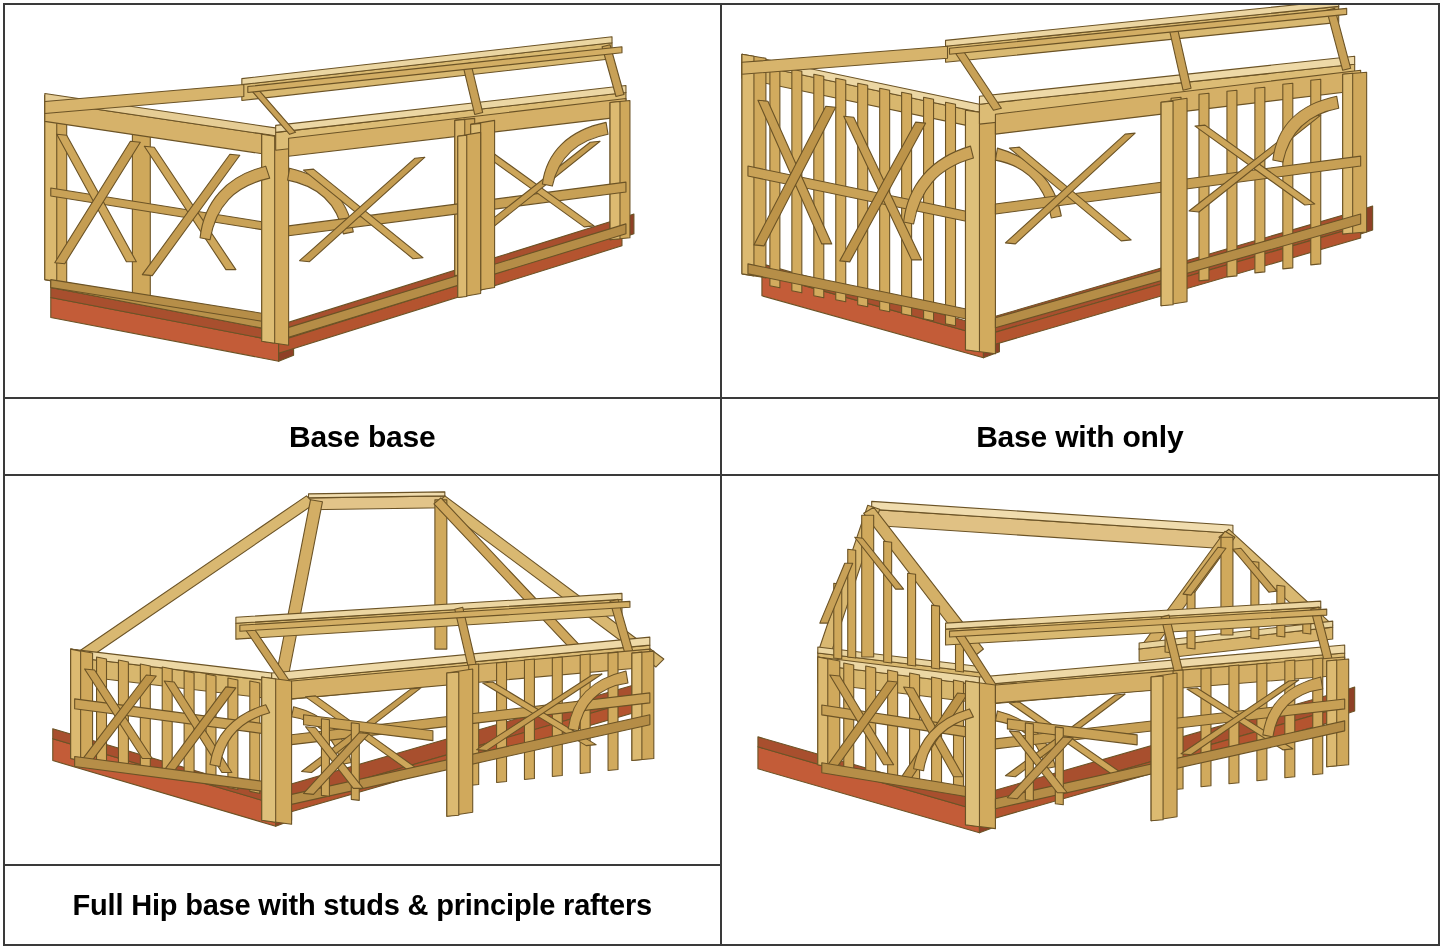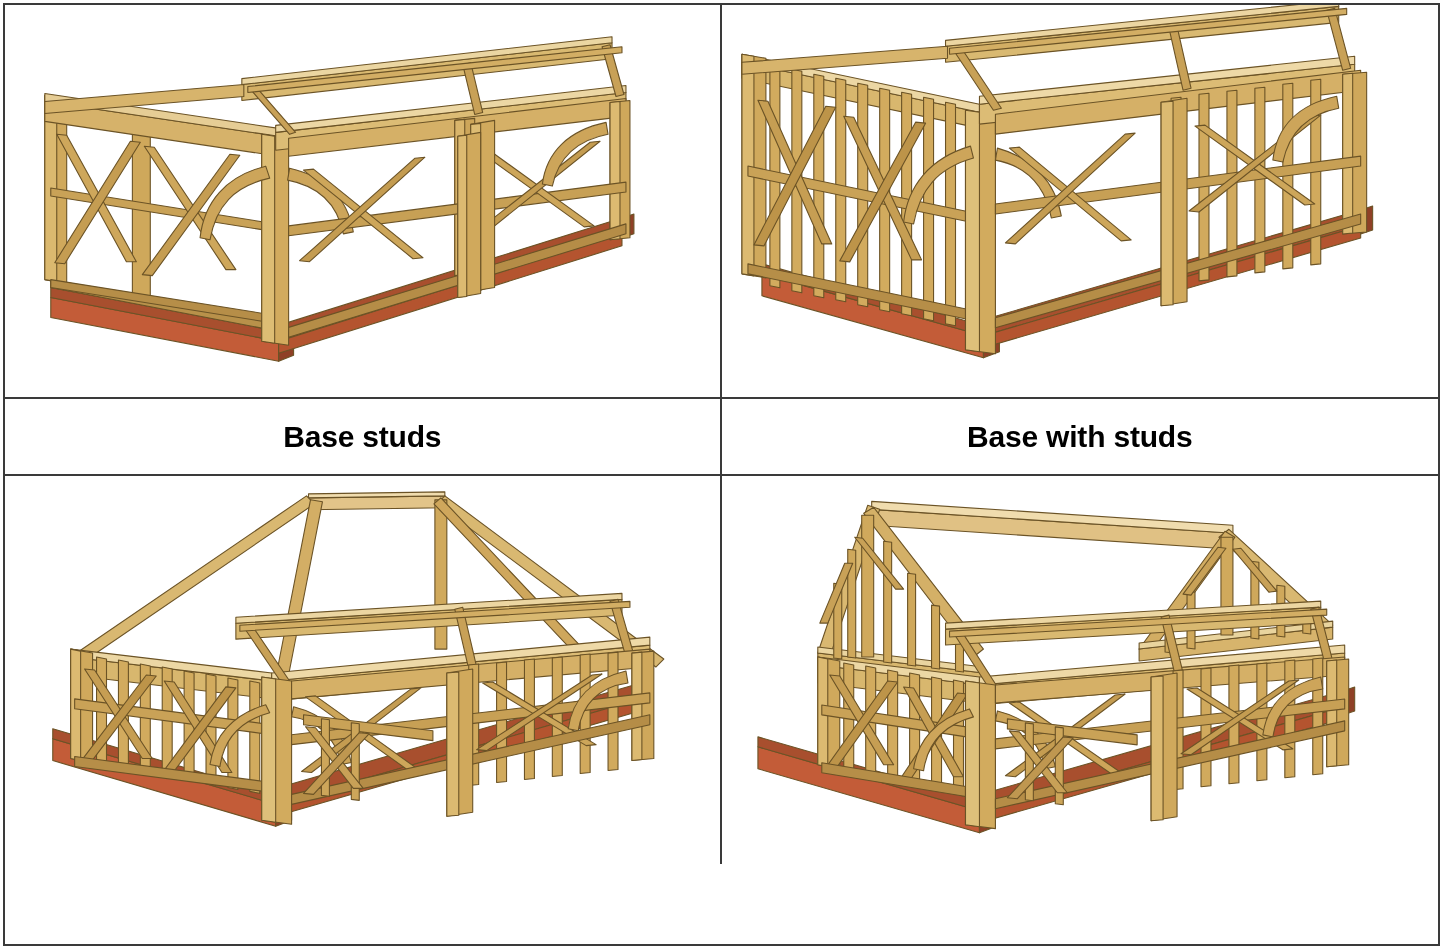--- a/index.html
+++ b/index.html
@@ -231,24 +231,24 @@
 
           <polygon points="274,312 640,208 640,218 274,322" fill="#b58d47"></polygon>
 
           <polygon points="440,96 466,92 466,296 440,300" fill="#d0a95c"></polygon>
           <polygon points="440,96 452,95 452,299 440,300" fill="#dcba71"></polygon>
         </g>
       </svg>
     </div>
 
     <div class="cell lbl-cell left row-div-top row-div-bot">
-      <div class="caption big">Base studs</div>
+      <div class="caption big">Base base</div>
     </div>
     <div class="cell lbl-cell row-div-top row-div-bot">
-      <div class="caption big">Base with studs</div>
+      <div class="caption big">Base with only</div>
     </div>
 
     <div class="cell img-cell left">
       <svg class="frame" viewBox="0 0 718 386" preserveAspectRatio="xMidYMid meet">
         <g stroke="#6b5326" stroke-width="1.1" stroke-linejoin="round">
 
           <polygon points="48,262 272,328 272,350 48,284" fill="#c35c38"></polygon>
           <polygon points="48,262 272,328 272,318 48,252" fill="#a84f2e"></polygon>
           <polygon points="272,328 272,350 288,344 288,322" fill="#8f4026"></polygon>
           <polygon points="272,328 632,224 632,208 272,312" fill="#a84f2e"></polygon>
@@ -454,15 +454,18 @@
           </g>
           <polygon points="288,254 298,255 346,316 336,316" fill="#c8a157"></polygon>
           <polygon points="342,260 352,261 296,322 286,321" fill="#bf9750"></polygon>
 
           <polygon points="430,200 456,196 456,340 430,344" fill="#d0a95c"></polygon>
           <polygon points="430,200 442,199 442,343 430,344" fill="#dcba71"></polygon>
         </g>
       </svg>
     </div>
 
+    <div class="cell lbl-cell left row-div-top">
+      <div class="caption wide">Full Hip base with studs &amp; principle rafters</div>
+    </div>
 
   </div>
 </div>
 
 </body></html>

